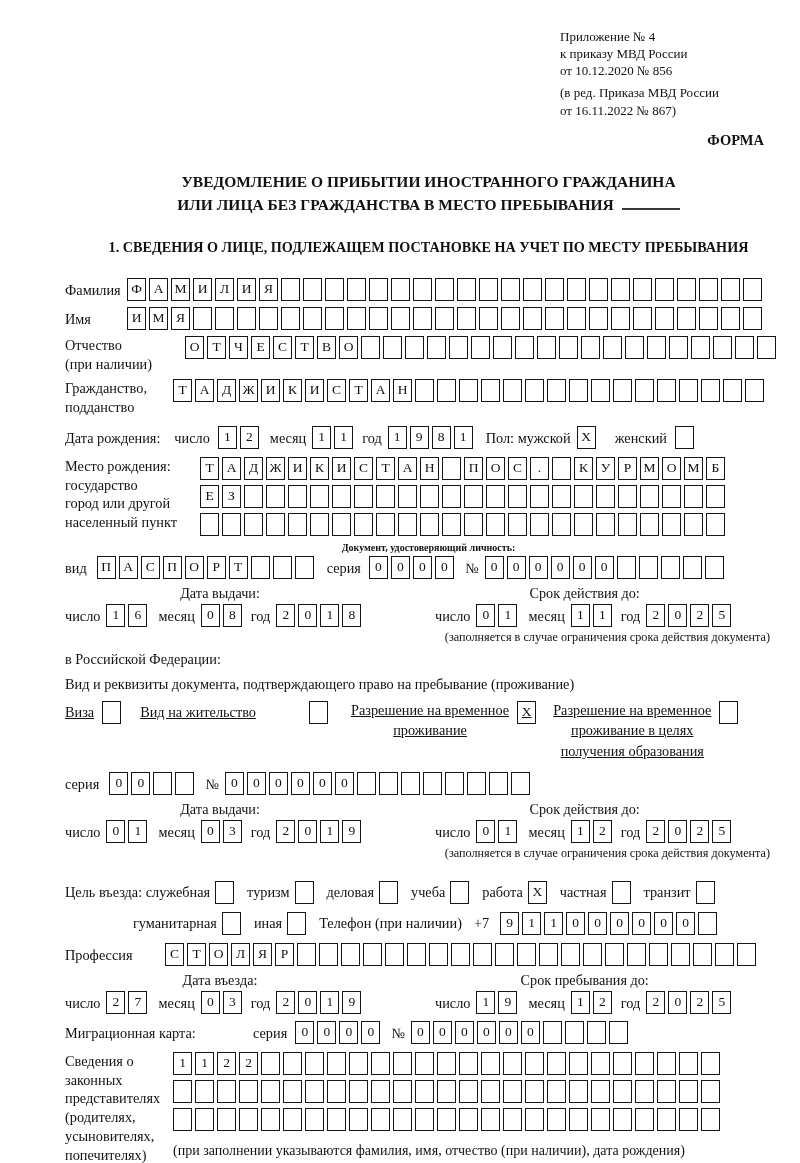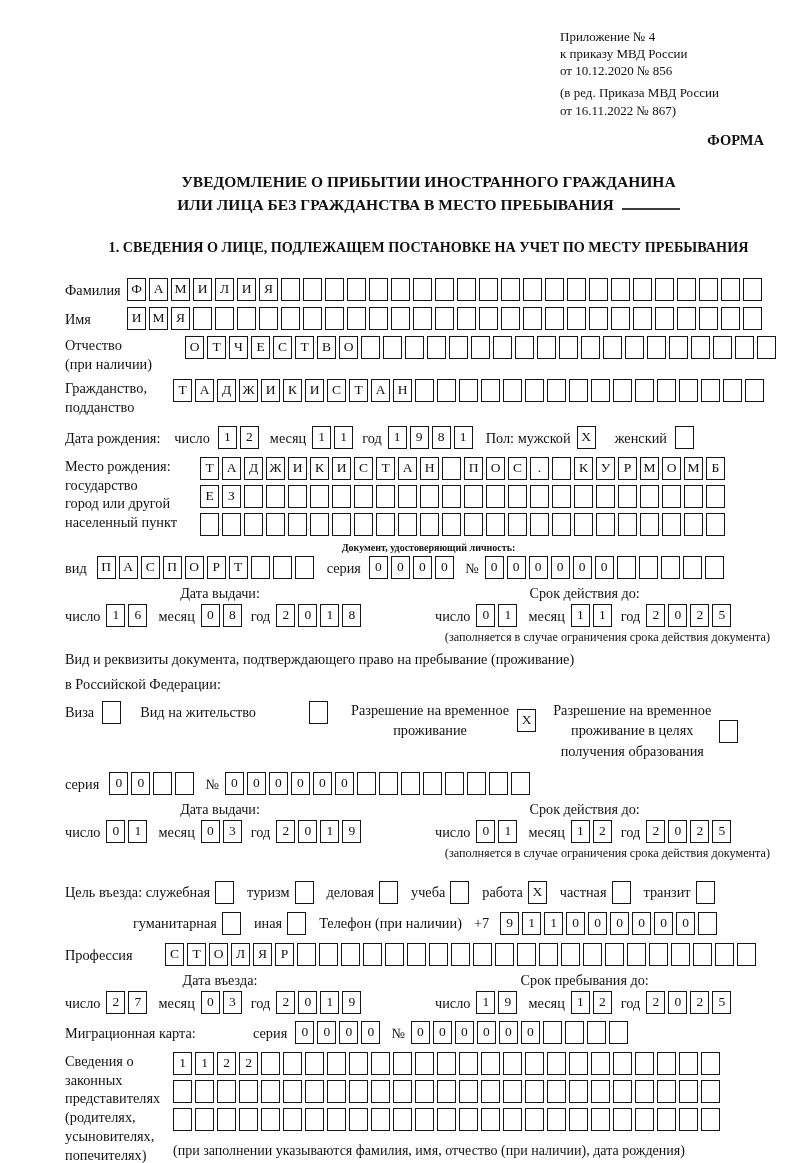--- a/index.html
+++ b/index.html
@@ -27,21 +27,21 @@
   .stack{display:flex;flex-direction:column;}
   .stack .boxes{margin-bottom:5px;}
   .dochead{margin:1px 0 3px;text-align:center;font-weight:bold;font-size:10px;}
   .daterow{display:flex;margin-top:3px;}
   .dategrp{flex:none;}
   .dg-head{text-align:center;font-size:14.2px;margin-bottom:2px;}
   .dg-row{display:flex;align-items:center;font-size:14.3px;}
   .vnote{text-align:right;padding-right:22px;font-size:12.2px;margin:2px 0 4px;}
   .para{font-size:14.3px;line-height:1.5;margin-top:4px;}
   .permits{display:flex;align-items:flex-start;margin-top:4px;font-size:14.3px;}
-  .pgroup{display:flex;align-items:center;}
+  .pgroup{display:flex;align-items:flex-start;text-decoration:underline;}
   .pgroup .ctr{text-align:center;line-height:1.45;}
   .pgroup .boxes{margin-left:8px;margin-top:1px;}
   .chkline{display:flex;align-items:center;font-size:14.3px;margin-top:8px;flex-wrap:nowrap;}
   .chkline .boxes{margin-left:5px;margin-right:10px;}
   .repnote{font-size:14px;margin-top:7px;white-space:nowrap;}
 </style>
 </head>
 <body>
 
 <div class="page">
@@ -398,22 +398,22 @@
             <span class="cell">2</span>
             <span class="cell">0</span>
             <span class="cell">2</span>
             <span class="cell">5</span>
           </span>
       </div>
     </div>
   </div>
   <div class="vnote">(заполняется в случае ограничения срока действия документа)</div>
 
+  <div class="para">в Российской Федерации:</div>
   <div class="para">Вид и реквизиты документа, подтверждающего право на пребывание (проживание)</div>
-  <div class="para">в Российской Федерации:</div>
 
   <div class="permits">
     <div class="pgroup" style="margin-right:16px;">
       <span class="lb">Виза</span>
       <span class="boxes">
           <span class="cell"></span>
         </span>
     </div>
     <div class="pgroup" style="margin-right:20px;gap:45px;">
       <span class="lb">Вид на жительство</span>

